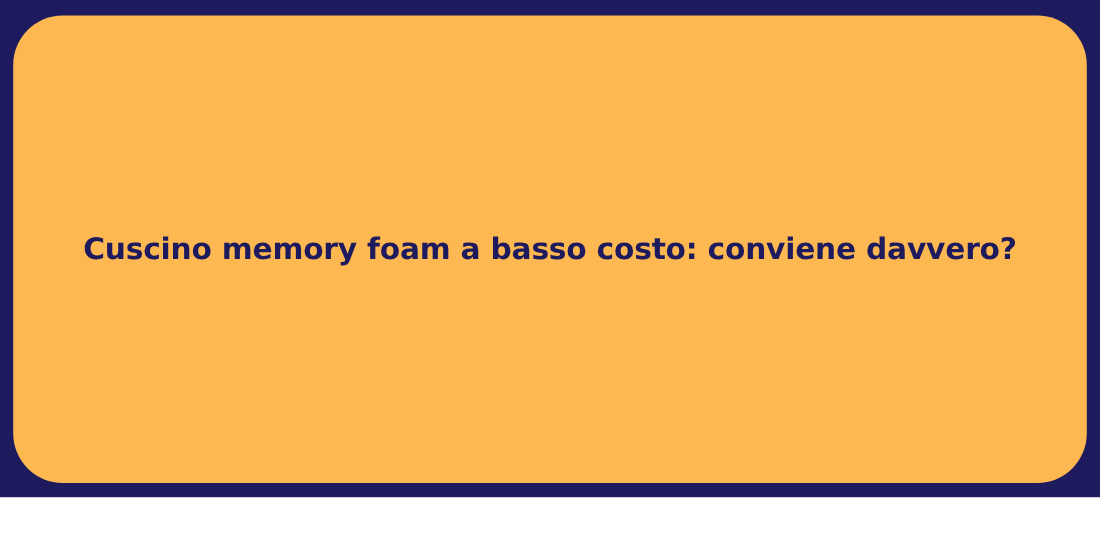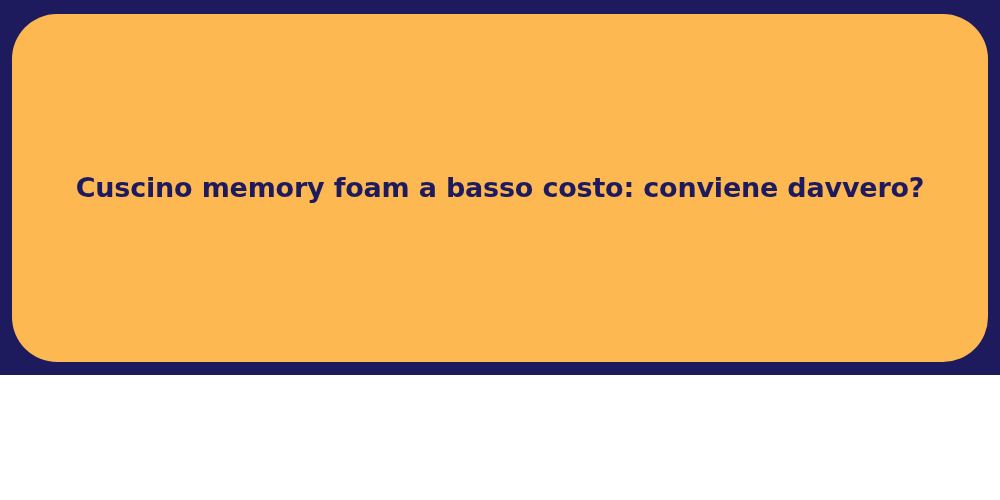--- a/index.html
+++ b/index.html
@@ -12,21 +12,21 @@
     width: 1000px;
     height: 500px;
     overflow: hidden;
     font-family: "Liberation Sans", sans-serif;
   }
 
   
   .canvas {
     position: relative;
     width: 1000px;
-    height: 375px;
+    height: 452px;
     background: #1e1a5e;
     box-sizing: border-box;
   }
 
   
   .card {
     position: absolute;
     left: 12px;
     top: 14px;
     right: 12px;

